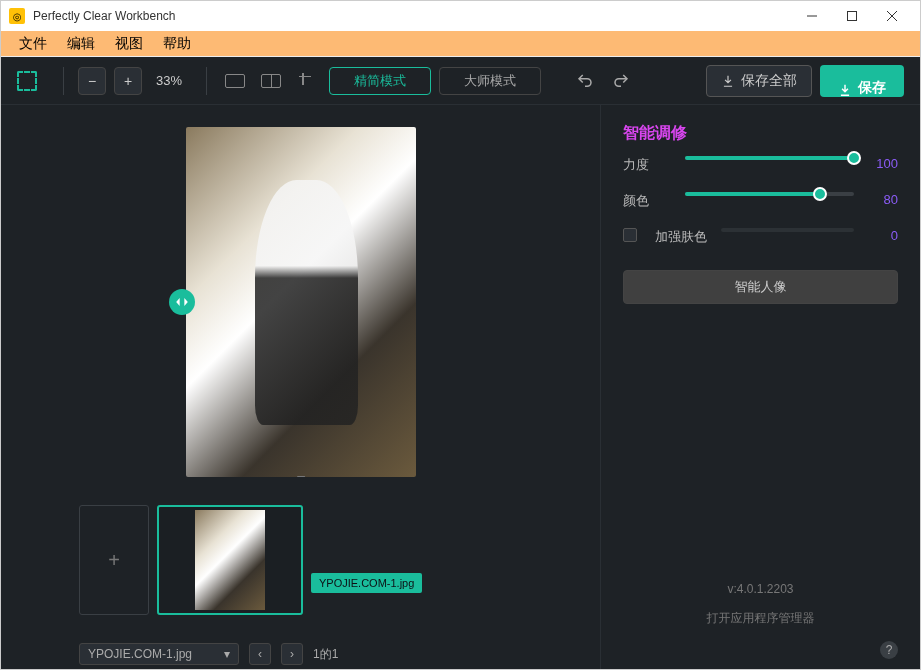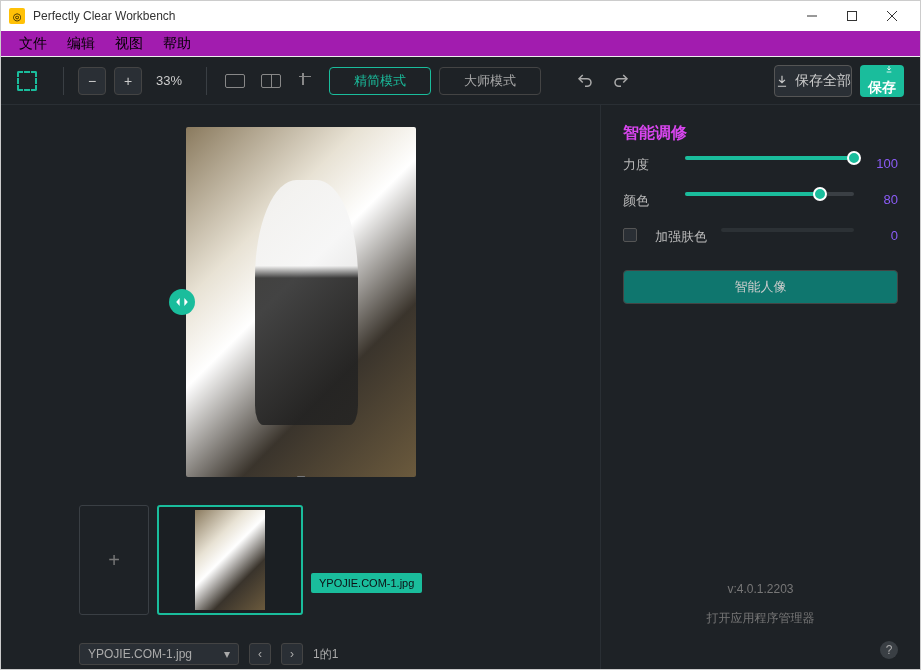--- a/index.html
+++ b/index.html
@@ -2,35 +2,35 @@
 <html><head>
 <meta charset="utf-8">
 <style>
 * { margin: 0; padding: 0; box-sizing: border-box; font-family: "Microsoft YaHei", Arial, sans-serif; }
 body { width: 921px; height: 670px; background: #fff; overflow: hidden; }
 .window { width: 921px; height: 670px; display: flex; flex-direction: column; border: 1px solid #ccc; }
 .titlebar { height: 30px; background: #fff; display: flex; align-items: center; padding: 0 8px; font-size: 12px; }
 .titlebar .logo { width: 16px; height: 16px; background: #ffc107; border-radius: 2px; margin-right: 8px; display: flex; align-items: center; justify-content: center; font-size: 10px; }
 .titlebar .title { flex: 1; color: #333; }
 .titlebar .ctrl { width: 40px; height: 28px; display: flex; align-items: center; justify-content: center; cursor: pointer; }
-.menubar { height: 26px; background: #a21caf; display: flex; align-items: center; padding: 0 8px; font-size: 14px; border-bottom: 1px solid #eee; }
+.menubar { height: 26px; background: #fdba74; display: flex; align-items: center; padding: 0 8px; font-size: 14px; border-bottom: 1px solid #eee; }
 .menubar .menu { padding: 2px 10px; cursor: pointer; }
 .content { flex: 1; background: #1e2226; display: flex; flex-direction: column; color: #ccc; min-height: 0; }
 .toolbar { height: 48px; display: flex; align-items: center; padding: 0 16px; gap: 8px; border-bottom: 1px solid #2a2f34; }
 .logo-icon { width: 20px; height: 20px; border: 2px dashed #1abd9c; border-radius: 2px; margin-right: 12px; }
 .tbtn { min-width: 28px; height: 28px; border: 1px solid #444; border-radius: 4px; display: flex; align-items: center; justify-content: center; background: #2a2f35; cursor: pointer; font-size: 14px; color: #ccc; }
 .tbtn.flat { background: transparent; border: none; }
 .zoom-pct { font-size: 13px; color: #ccc; margin: 0 10px 0 6px; }
 .divider-v { width: 1px; height: 28px; background: #3a3f44; margin: 0 6px; }
 .mode-btn { height: 28px; padding: 0 24px; border: 1px solid #444; border-radius: 4px; background: transparent; font-size: 13px; display: flex; align-items: center; cursor: pointer; }
 .mode-btn.active { color: #1abd9c; border-color: #1abd9c; }
 .mode-btn.inactive { color: #aaa; }
 .spacer { flex: 1; }
-.save-all-btn { height: 32px; padding: 0 0; border: 1px solid #555; border-radius: 4px; background: #2a2f35; color: #ccc; display: flex; align-items: center; gap: 6px; font-size: 14px; cursor: pointer; }
-.save-btn { height: 32px; padding: 0 8px; border-radius: 4px; background: #1abd9c; color: #fff; display: flex; align-items: flex-end; gap: 6px; font-size: 14px; cursor: pointer; border: none; font-weight: bold; flex-direction: column; }
+.save-all-btn { height: 32px; padding: 0 14px; border: 1px solid #555; border-radius: 4px; background: #2a2f35; color: #ccc; display: flex; align-items: center; gap: 6px; font-size: 14px; cursor: pointer; }
+.save-btn { height: 32px; padding: 0 18px; border-radius: 4px; background: #1abd9c; color: #fff; display: flex; align-items: flex-end; gap: 6px; font-size: 14px; cursor: pointer; border: none; font-weight: bold; }
 .main-area { flex: 1; display: flex; min-height: 0; }
 .canvas-area { flex: 1; display: flex; flex-direction: column; min-height: 0; }
 .viewport { flex: 1; display: flex; align-items: center; justify-content: center; position: relative; min-height: 0; }
 .image-preview { width: 230px; height: 350px; background: linear-gradient(135deg,#8a7a5e 0%,#e8e2d4 30%,#fff 45%,#3a342c 70%,#6b5a3d 100%); position: relative; border-radius: 2px; overflow: hidden; }
 .image-preview::before { content:''; position:absolute; top:15%; left:30%; width:45%; height:70%; background: linear-gradient(#f5f5f5 0%, #f5f5f5 35%, #222 40%, #222 100%); border-radius: 40% 40% 8% 8%; opacity:.85; }
 .compare-handle { position: absolute; left: 168px; top: 50%; transform: translateY(-50%); width: 26px; height: 26px; background: #1abd9c; border-radius: 50%; display: flex; align-items: center; justify-content: center; cursor: ew-resize; }
 .compare-handle svg { fill: #fff; }
 .tri-down { position: absolute; bottom: -12px; left: 50%; transform: translateX(-50%) rotate(180deg); color: #777; font-size: 14px; }
 .filmstrip { height: 140px; position: relative; padding: 6px 0 0 78px; }
 .add-slot { width: 70px; height: 110px; border: 1px solid #3a3f44; border-radius: 3px; display: flex; align-items: center; justify-content: center; font-size: 20px; color: #777; position: absolute; left: 78px; top: 6px; cursor: pointer; }
@@ -43,21 +43,21 @@
 .right-panel { width: 320px; border-left: 1px solid #2a2f34; display: flex; flex-direction: column; padding: 18px 22px 10px; font-size: 13px; }
 .panel-title { font-size: 16px; color: #d946ef; margin-bottom: 12px; font-weight: bold; }
 .slider-row { display: flex; align-items: flex-start; margin-bottom: 18px; gap: 14px; }
 .slider-row .lbl { width: 48px; color: #bbb; }
 .slider-track { flex: 1; height: 4px; background: #3a3f44; border-radius: 2px; position: relative; cursor: pointer; }
 .slider-fill { position: absolute; height: 100%; background: #1abd9c; border-radius: 2px; }
 .slider-fill.disabled { background: #555; }
 .slider-thumb { position: absolute; width: 14px; height: 14px; background: #1abd9c; border: 2px solid #fff; border-radius: 50%; top: 50%; transform: translate(-50%,-50%); }
 .slider-val { width: 30px; text-align: right; color: #8b5cf6; }
 .checkbox { width: 14px; height: 14px; border: 1px solid #555; border-radius: 2px; background: #2a2f35; cursor: pointer; margin-right: 4px; }
-.portrait-btn { width: 100%; height: 34px; background: #0f766e; border: 1px solid #444; border-radius: 4px; color: #ccc; display: flex; align-items: center; justify-content: center; cursor: pointer; margin-top: 6px; }
+.portrait-btn { width: 100%; height: 34px; background: #404040; border: 1px solid #444; border-radius: 4px; color: #ccc; display: flex; align-items: center; justify-content: center; cursor: pointer; margin-top: 6px; }
 .right-panel .bottom { margin-top: auto; display: flex; align-items: center; gap: 14px; color: #777; font-size: 12px; flex-direction: column; }
 .help-icon { width: 18px; height: 18px; border-radius: 50%; background: #3a3f44; display: flex; align-items: center; justify-content: center; color: #aaa; margin-left: auto; cursor: pointer; font-size: 12px; }
 .rect-icon { width: 20px; height: 14px; border: 1.5px solid #888; border-radius: 2px; }
 .rect-icon.dual::after { content:''; display: block; width: 100%; height: 100%; border-left: 1.5px solid #888; margin-left: 50%; box-sizing: border-box; }
 .crop-icon { width: 16px; height: 16px; position: relative; }
 .crop-icon::before, .crop-icon::after { content:''; position:absolute; background:#888; }
 .crop-icon::before { width:12px; height:1.5px; top:3px; left:0; }
 .crop-icon::after { width:1.5px; height:12px; top:0; left:3px; }
 svg { display: block; }
 </style>

